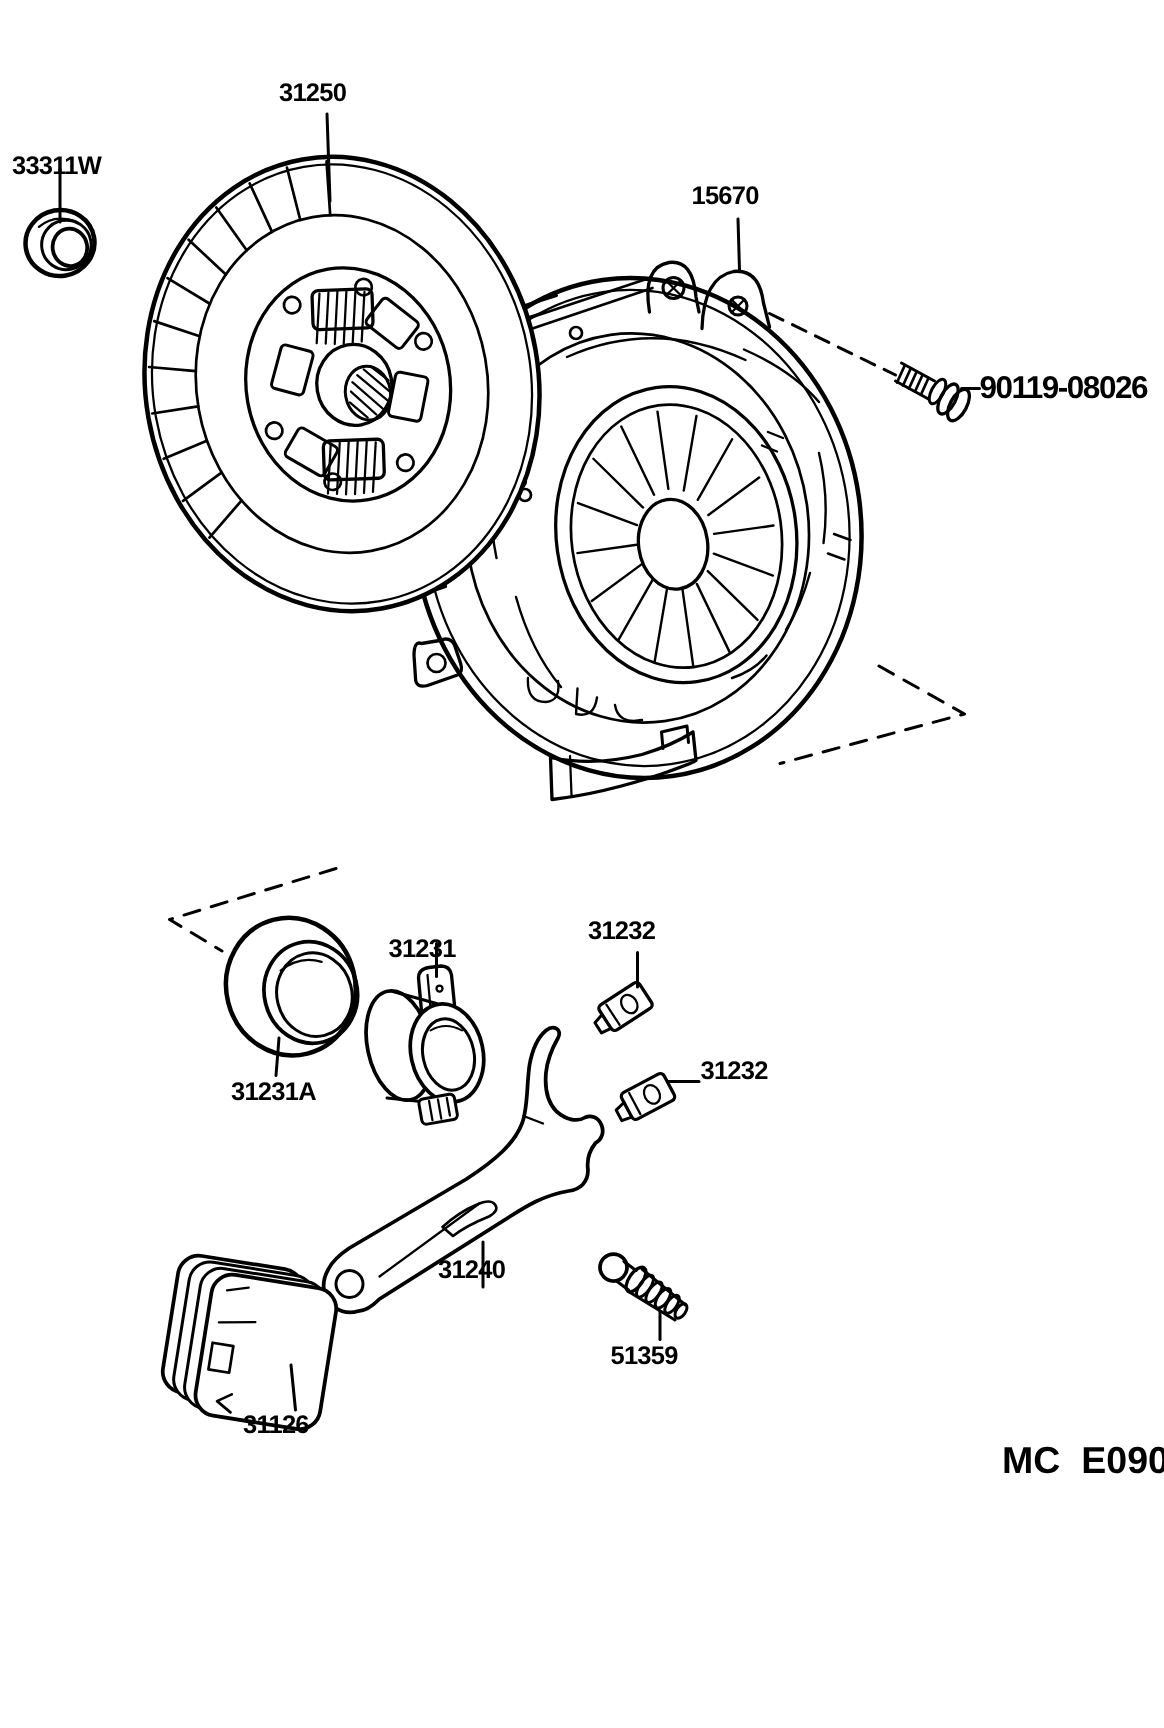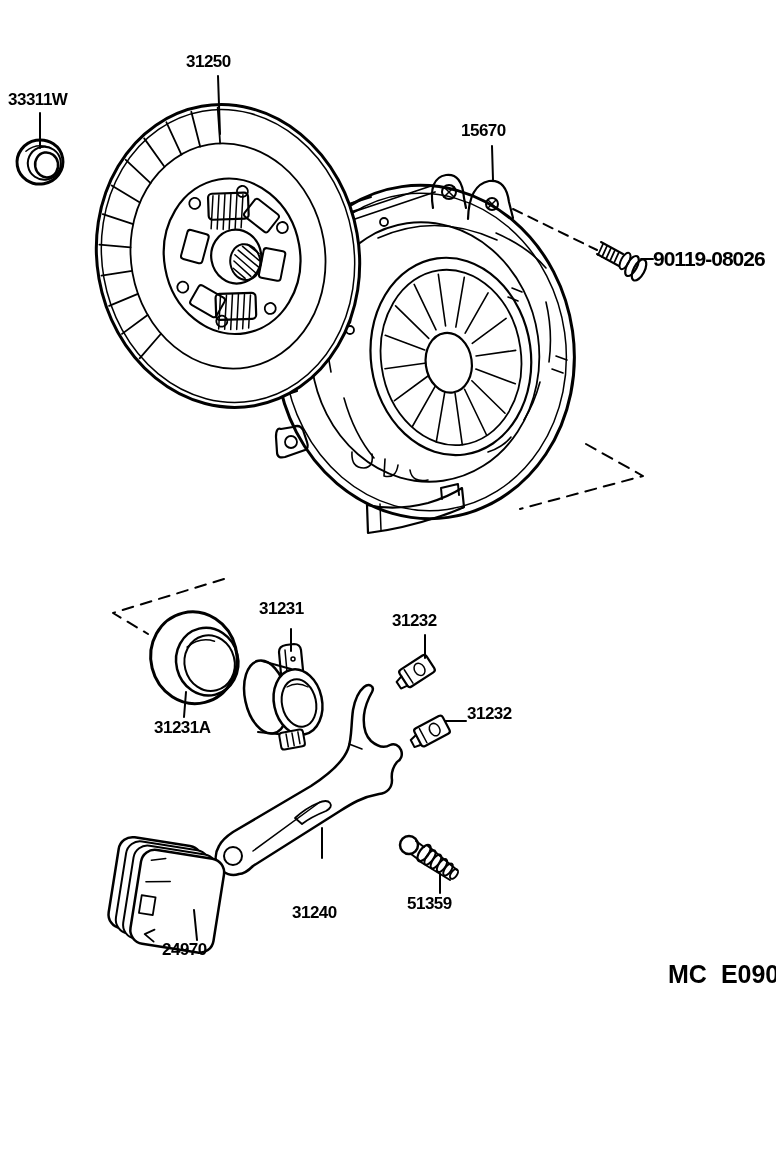--- a/index.html
+++ b/index.html
@@ -185,28 +185,28 @@
     <path d="M291 629 L291 651"></path>
     <path d="M425 635 L425 658"></path>
     <path d="M186 692 L184 717"></path>
     <path d="M445 721 L466 721"></path>
     <path d="M322 828 L322 858"></path>
     <path d="M440 874 L440 893"></path>
     <path d="M194 910 L197 940"></path>
   </g>
 </svg>
 
-  <div class="pn" style="left:8px;top:91px">33311W</div>
+  <div class="pn" style="left:8px;top:102px">33311W</div>
   <div class="pn" style="left:186px;top:53px">31250</div>
   <div class="pn" style="left:461px;top:122px">15670</div>
   <div class="pn small" style="left:653px;top:248px">90119-08026</div>
-  <div class="pn" style="left:259px;top:600px">31231</div>
+  <div class="pn" style="left:259px;top:624px">31231</div>
   <div class="pn" style="left:392px;top:612px">31232</div>
   <div class="pn" style="left:154px;top:719px">31231A</div>
   <div class="pn" style="left:467px;top:705px">31232</div>
-  <div class="pn" style="left:292px;top:904px">31240</div>
+  <div class="pn" style="left:292px;top:838px">31240</div>
   <div class="pn" style="left:407px;top:895px">51359</div>
-  <div class="pn" style="left:162px;top:941px">24970</div>
+  <div class="pn" style="left:162px;top:941px">31126</div>
 
   <div class="code" style="left:668px;top:962px">
     <span>MC</span><span class="gap"></span><span>E090</span>
   </div>
 </div>
 
 </body></html>

